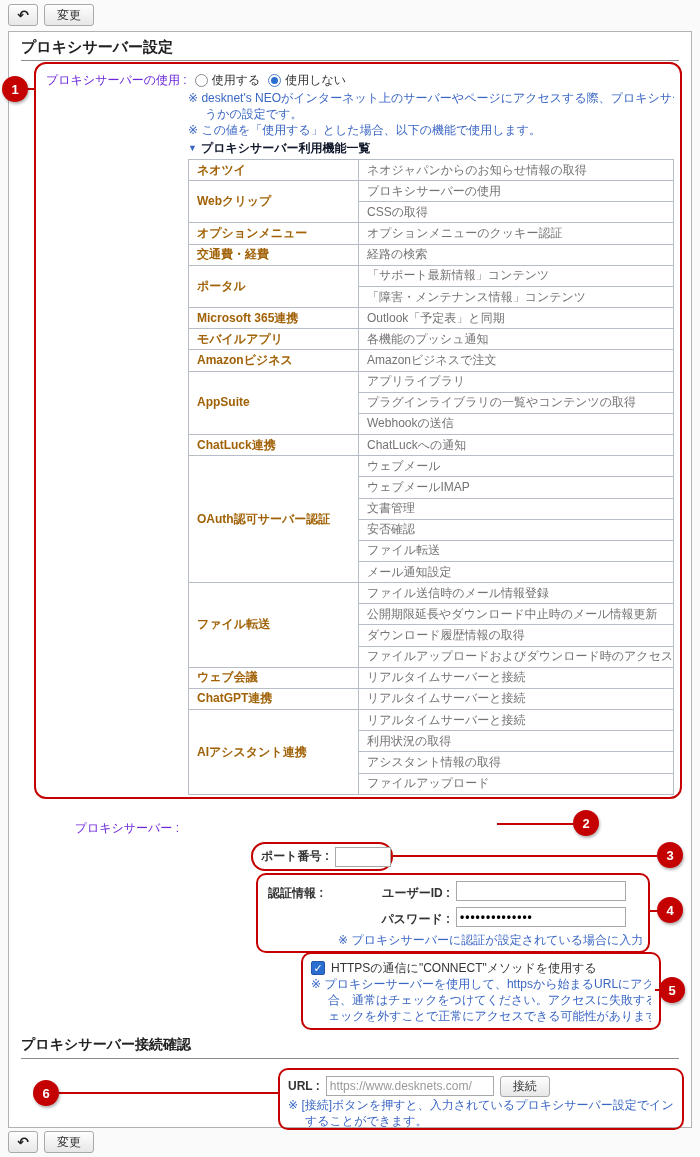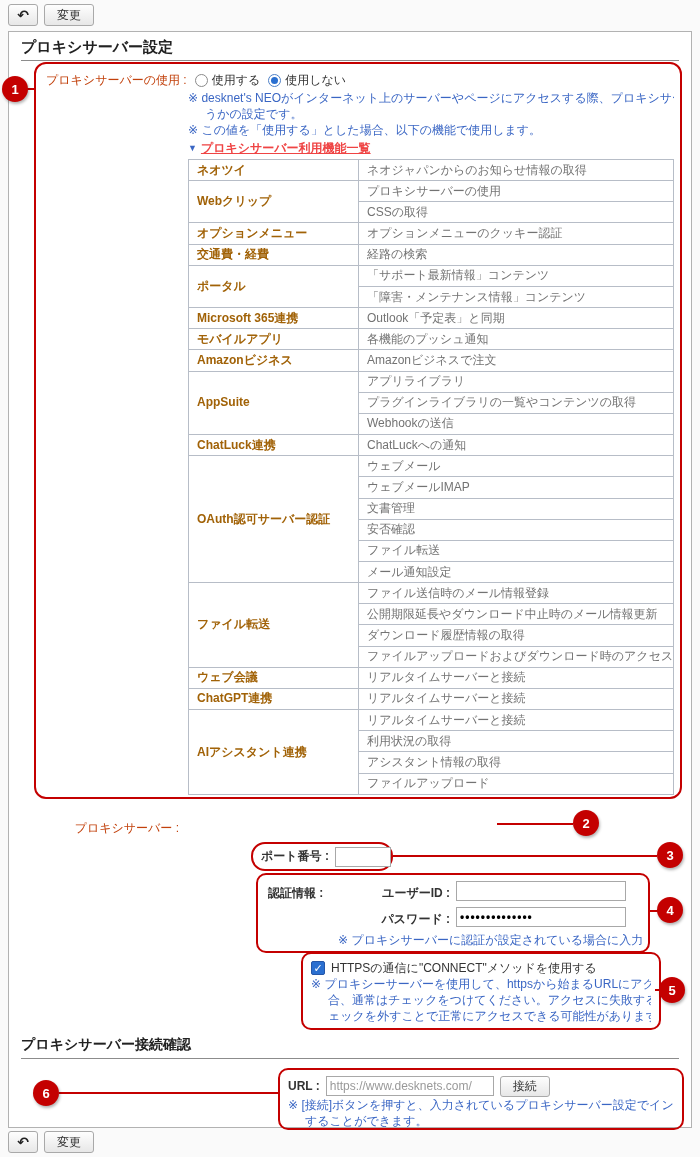--- a/index.html
+++ b/index.html
@@ -21,38 +21,38 @@
   .sec-title { position:absolute; left:12px; font-size:14px; font-weight:bold; color:#222; }
 
   
   .redbox { position:absolute; border:2px solid #c40000; border-radius:10px; }
   .circle { position:absolute; width:26px; height:26px; border-radius:50%; background:#c40000; color:#fff;
             font-size:13px; font-weight:bold; display:flex; align-items:center; justify-content:center;
             box-shadow:1px 2px 3px rgba(0,0,0,.3); z-index:5; }
   .cline { position:absolute; height:2px; background:#c40000; z-index:4; }
 
   
-  .outer-label { position:absolute; font-size:12px; color:#c2410c; }
+  .outer-label { position:absolute; font-size:12px; color:#6d28d9; }
   .flabel { font-size:12px; font-weight:bold; color:#333; white-space:nowrap; }
   .ipt { height:20px; border:1px solid #a8a8a8; background:#fff; font-size:12px; padding:0 3px; font-family:inherit; }
   .ipt::placeholder { color:#999; }
   .note { color:#3a66c4; font-size:12px; line-height:16px; white-space:nowrap; overflow:hidden; }
   .note.cont { padding-left:17px; }
 
   
   .rect1 { left:25px; top:30px; width:648px; height:737px; border-radius:12px; padding:6px 6px 0 10px; overflow:hidden; }
   .use-row { display:flex; align-items:center; gap:8px; height:20px; font-size:12px; color:#444; }
   .radio-item { display:flex; align-items:center; gap:4px; font-size:12px; color:#333; cursor:pointer; }
   .radio { width:13px; height:13px; border-radius:50%; border:1px solid #8a8a8a; background:#fff; position:relative; display:inline-block; }
   .radio.on { border-color:#4f81c7; }
   .radio.on::after { content:""; position:absolute; inset:2px; border-radius:50%; background:#2a6fd0; }
   .indent { margin-left:142px; }
   .feature-link-row { display:flex; align-items:center; gap:4px; height:18px; margin:1px 0 2px; }
   .tri { color:#3a66c4; font-size:9px; }
-  .feature-link { color:#ef4444; font-weight:bold; font-size:12px; text-decoration:underline; cursor:pointer; white-space:nowrap; }
+  .feature-link { color:#0f172a; font-weight:bold; font-size:12px; cursor:pointer; white-space:nowrap; }
   .feat-table { border-collapse:collapse; width:486px; height:636px; table-layout:fixed; }
   .feat-table td { border:1px solid #b7bdc7; padding:2px 8px; font-size:12px; line-height:15px; overflow:hidden; white-space:nowrap; }
   td.feat { color:#a16207; font-weight:bold; width:170px; vertical-align:middle; }
   td.item { color:#737373; }
 
   
   .flexrow { display:flex; align-items:center; gap:6px; padding:0 8px; height:100%; }
   .cbx { width:14px; height:14px; background:#2a6fd0; border:1px solid #2456a8; border-radius:2px; color:#fff;
          font-size:11px; line-height:12px; text-align:center; display:inline-block; flex:0 0 auto; }
   .cb-label { font-size:12px; color:#333; white-space:nowrap; overflow:hidden; }

